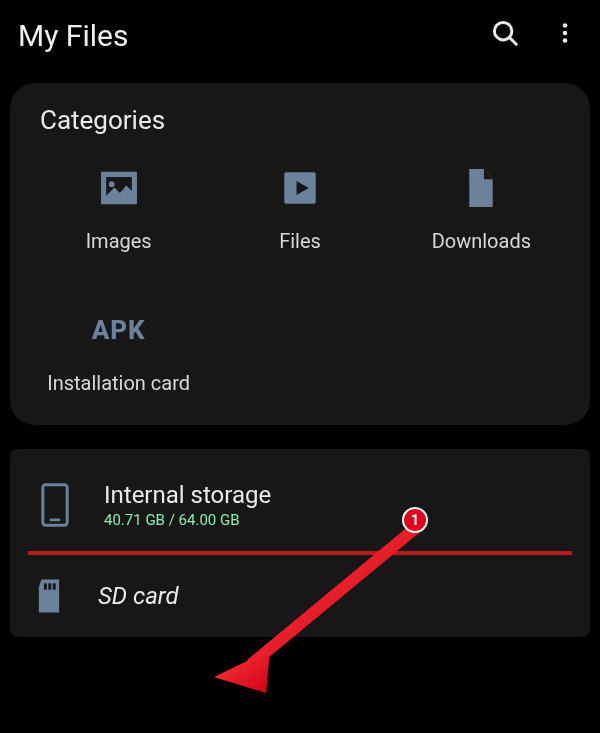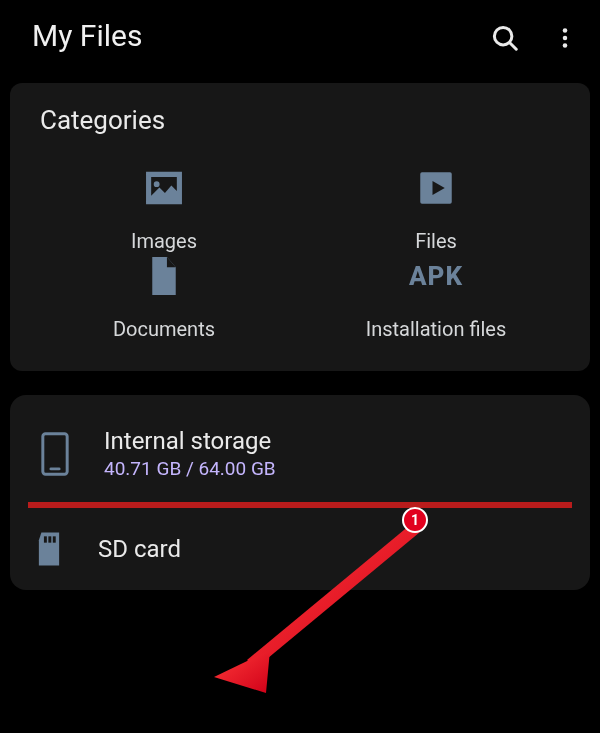--- a/index.html
+++ b/index.html
@@ -7,56 +7,57 @@
     width: 600px;
     height: 733px;
     background: #000;
     font-family: -apple-system, BlinkMacSystemFont, "Segoe UI", Roboto, sans-serif;
     color: #e8e8e8;
     overflow: hidden;
     position: relative;
   }
   .header {
     display: flex;
-    align-items: flex-end;
+    align-items: flex-start;
     justify-content: space-between;
-    padding: 18px 22px 30px 32px;
+    padding: 18px 22px 30px 18px;
   }
   .header-title {
     font-size: 30px;
     font-weight: 400;
     color: #f0f0f0;
   }
   .header-actions {
     display: flex;
     align-items: center;
     gap: 32px;
   }
   .icon-btn {
     color: #eaeaea;
     cursor: pointer;
     display: flex;
     align-items: center;
     justify-content: center;
   }
   .card {
     background: #171717;
-    border-radius: 12px;
+    border-radius: 25px;
     margin: 0 10px 24px 10px;
     padding: 22px 18px 30px 18px;
   }
   .section-title {
     font-size: 26px;
     font-weight: 400;
     color: #eaeaea;
     margin: 0 0 30px 12px;
   }
   .cat-grid {
     display: grid;
-    grid-template-columns: repeat(2, 1fr);
+    grid-template-columns: repeat(3, 1fr);
+    row-gap: 54px;
   }
   .cat-item {
     display: flex;
     flex-direction: column;
     align-items: center;
     gap: 18px;
     cursor: pointer;
   }
   .cat-icon {
     color: #6b829a;
@@ -72,21 +73,21 @@
     text-align: center;
   }
   .apk-text {
     font-size: 26px;
     font-weight: 800;
     letter-spacing: 1px;
     color: #6b829a;
   }
   .storage-card {
     background: #171717;
-    border-radius: 16px;
+    border-radius: 8px;
     margin: 0 10px;
     padding: 10px 18px 0 18px;
   }
   .storage-row {
     display: flex;
     align-items: center;
     padding: 22px 6px;
     gap: 28px;
     cursor: pointer;
   }
@@ -105,22 +106,22 @@
     display: flex;
     flex-direction: column;
     gap: 2px;
   }
   .storage-title {
     font-size: 24px;
     color: #eaeaea;
     font-weight: 400;
   }
   .storage-sub {
-    font-size: 19px;
-    color: #c4b5fd;
+    font-size: 15px;
+    color: #86efac;
   }
   
   .annotation {
     position: absolute;
     pointer-events: none;
     top: 0; left: 0;
   }
   .badge {
     position: absolute;
     width: 26px; height: 26px;
@@ -184,50 +185,50 @@
     </div>
 
 
     <div class="cat-item">
       <div class="cat-icon">
         <svg width="36" height="44" viewBox="0 0 24 30" fill="#6b829a">
           <path d="M4 2h10l6 7v19H4V2z"></path>
           <path d="M14 2v7h6" fill="#171717"></path>
         </svg>
       </div>
-      <div class="cat-label">Documents</div>
+      <div class="cat-label">Downloads</div>
     </div>
 
 
     <div class="cat-item">
       <div class="cat-icon">
         <span class="apk-text">APK</span>
       </div>
-      <div class="cat-label">Installation files</div>
+      <div class="cat-label">Installation card</div>
     </div>
 
   </div>
 </div>
 
 <div class="storage-card">
 
   <div class="storage-row">
     <div class="storage-icon">
       <svg width="32" height="46" viewBox="0 0 22 34" fill="none" stroke="#6b829a" stroke-width="2.2">
         <rect x="2" y="2" width="18" height="30" rx="2"></rect>
         <line x1="8" y1="28" x2="14" y2="28" stroke-linecap="round"></line>
       </svg>
     </div>
     <div class="storage-info">
       <div class="storage-title">Internal storage</div>
       <div class="storage-sub">40.71 GB / 64.00 GB</div>
     </div>
   </div>
 
-  <div class="storage-row" style="border-top:6px solid #b91c1c; margin-left:0;">
+  <div class="storage-row" style="border-top:4px solid #b91c1c; margin-left:0;font-style:italic;">
     <div class="storage-icon">
       <svg width="32" height="38" viewBox="0 0 24 30" fill="#6b829a">
         <path d="M6 2 L20 2 L20 28 L4 28 L4 8 Z"></path>
         <rect x="8" y="5" width="2.3" height="5" fill="#171717"></rect>
         <rect x="11.5" y="5" width="2.3" height="5" fill="#171717"></rect>
         <rect x="15" y="5" width="2.3" height="5" fill="#171717"></rect>
       </svg>
     </div>
     <div class="storage-info">
       <div class="storage-title">SD card</div>

